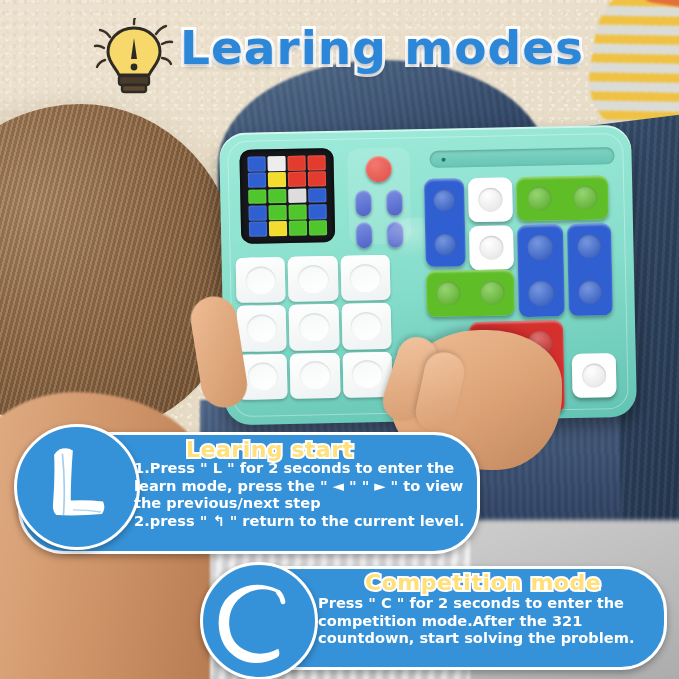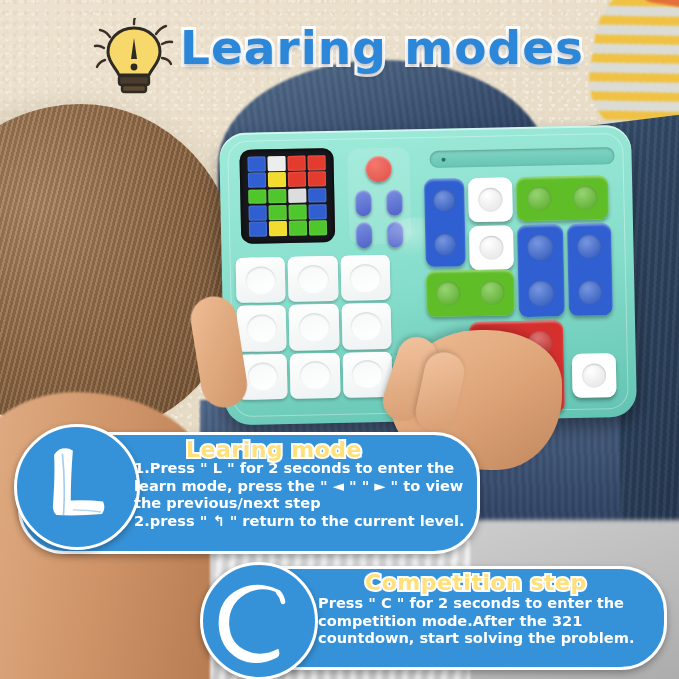--- a/index.html
+++ b/index.html
@@ -404,29 +404,29 @@
   </div>
 
   <div class="panel panel-learn"></div>
   <div class="badge badge-learn">
     <svg viewBox="0 0 100 100" width="104" height="104">
       <path d="M33 14 q7 -3 13 1 q-2 26 -2 48 q16 -1 31 1 q3 6 -1 12 q-22 2 -44 1 q-4 -4 -3 -11 q2 -26 1 -47 q2 -3 5 -5 Z" fill="#ffffff"></path>
       <path d="M36 18 q3 30 1 59" stroke="#3692D8" stroke-width="1.6" fill="none" opacity=".45"></path>
       <path d="M46 72 q14 0 27 2" stroke="#3692D8" stroke-width="1.4" fill="none" opacity=".4"></path>
     </svg>
   </div>
-  <div class="mode-head head-learn">Learing mode</div>
+  <div class="mode-head head-learn">Learing start</div>
   <div class="mode-body body-learn">1.Press " L " for 2 seconds to enter the learn mode, press the " ◄ " " ► " to view the previous/next step
 2.press " ↰ " return to the current level.</div>
 
   <div class="panel panel-comp"></div>
   <div class="badge badge-comp">
     <svg viewBox="0 0 100 100" width="96" height="96">
       <path d="M72 22 q-18 -10 -36 0 q-18 11 -17 32 q1 20 18 27 q16 7 33 -2 q3 6 -1 9 q-22 11 -41 1
                q-19 -11 -20 -35 q-1 -25 19 -36 q20 -11 42 -1 q5 2 3 5 Z" fill="#ffffff"></path>
       <path d="M70 20 q4 4 5 10" stroke="#ffffff" stroke-width="5" fill="none" stroke-linecap="round"></path>
       <path d="M28 30 q-9 12 -8 26" stroke="#3692D8" stroke-width="1.5" fill="none" opacity=".4"></path>
     </svg>
   </div>
-  <div class="mode-head head-comp">Competition step</div>
+  <div class="mode-head head-comp">Competition mode</div>
   <div class="mode-body body-comp">Press " C " for 2 seconds to enter the competition mode.After the 321 countdown, start solving the problem.</div>
 
 </div>
 
 </body></html>

